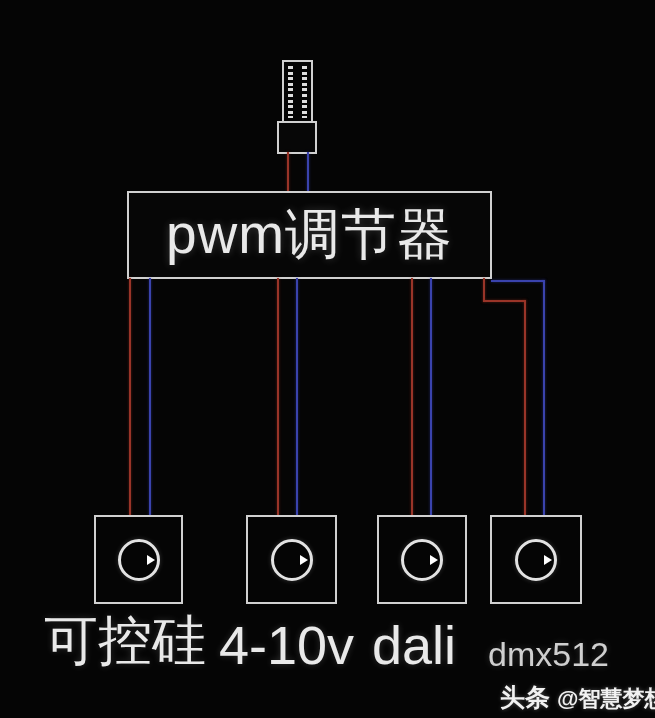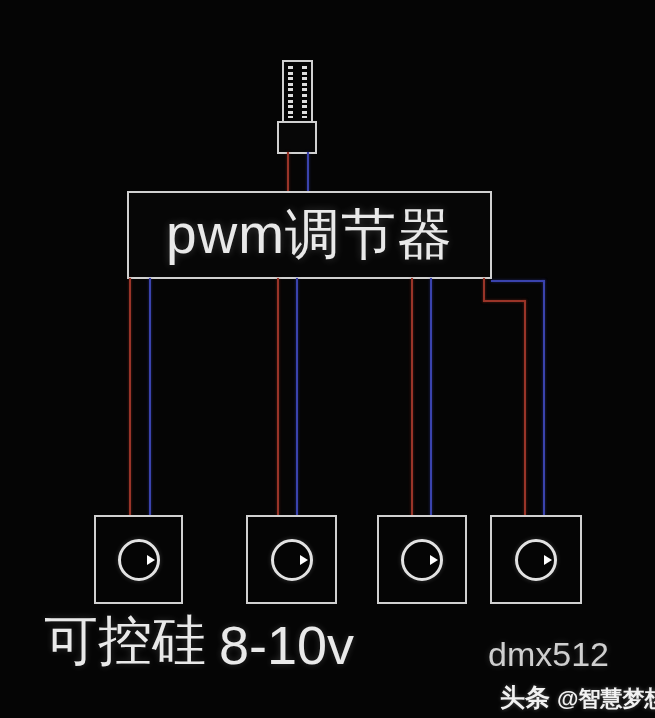--- a/index.html
+++ b/index.html
@@ -125,21 +125,22 @@
       <span class="knob-dot"></span>
     </div>
   </div>
   <div class="dimmer" style="left:490px;width:92px;">
     <div class="knob">
       <span class="knob-dot"></span>
     </div>
   </div>
 
   <div class="dlabel" style="left:44px;font-family:Liberation Mono, monospace;">可控硅</div>
-  <div class="dlabel" style="left:219px;">8-10v</div>
+  <div class="dlabel" style="left:219px;">4-10v</div>
+  <div class="dlabel" style="left:372px;">dali</div>
   <div class="dlabel small" style="left:488px;">dmx512</div>
 
   <div class="watermark">
     <span class="wm-brand">头条</span>
     <span class="wm-handle">@智慧梦想哥</span>
   </div>
 
 </div>
 
 </body></html>

